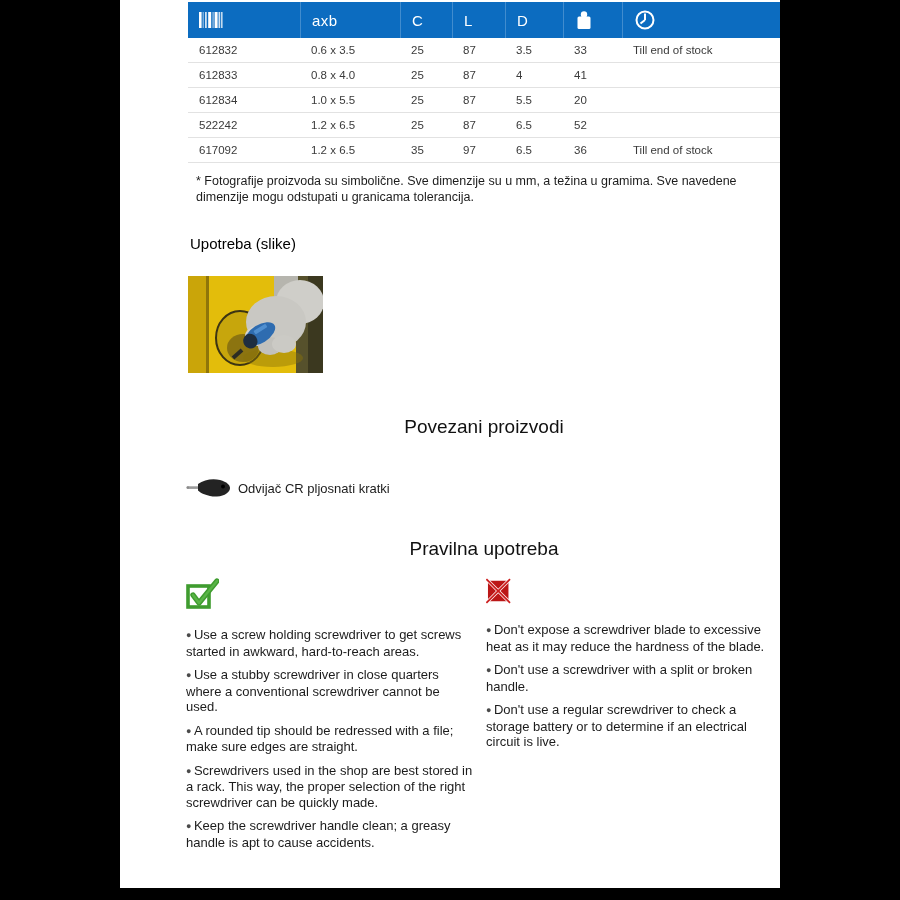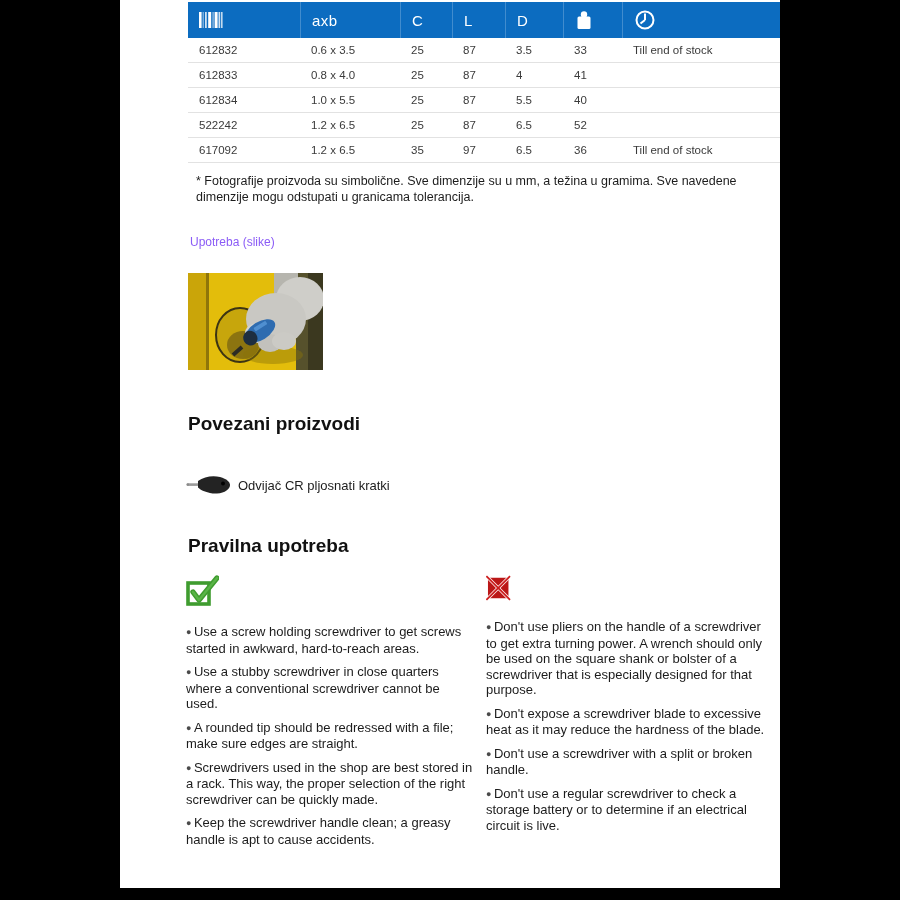--- a/index.html
+++ b/index.html
@@ -19,23 +19,23 @@
   .t-head {
     background:#0c6cc0; height:36px; color:#fff;
   }
   .t-head > div { padding-left:11px; height:36px; display:flex; align-items:center; border-left:1px solid rgba(255,255,255,0.22); }
   .t-head > div:first-child { border-left:none; }
   .t-head .hlabel { font-size:15px; font-weight:400; letter-spacing:0.5px; }
   .t-body-row { height:25px; border-bottom:1px solid #e2e2e2; font-size:11.5px; color:#3a3a3a; }
   .t-body-row > div { padding-left:11px; }
   
   .disclaimer { margin:10px 0 0 40px; width:580px; font-size:12.5px; line-height:16px; color:#1c1c1c; }
-  .sub-heading { margin:30px 0 0 34px; font-size:12px; color:#8b5cf6; font-weight:400; }
+  .sub-heading { margin:30px 0 0 34px; font-size:15px; color:#000000; font-weight:400; }
   .usage-photo { margin:24px 0 0 32px; width:135px; height:97px; display:block; }
-  .section-heading { font-size:19px; font-weight:700; color:#111; margin-left:32px; }
+  .section-heading { font-size:19px; font-weight:400; color:#111; margin-left:32px;text-align:center; }
   .related-heading { margin-top:43px; }
   .related-list { margin:36px 0 0 28px; }
   .related-item { display:flex; align-items:center; margin-bottom:12px; cursor:pointer; }
   .related-item .thumb { width:50px; height:28px; flex:0 0 auto; }
   .related-item .rlabel { font-size:13px; color:#1c1c1c; margin-left:4px; }
   .proper-heading { margin-top:36px; }
   .columns { display:grid; grid-template-columns:295px 297px; column-gap:5px; margin:18px 0 0 30px; }
   .col-icon { width:33px; height:31px; margin-bottom:14px; }
   .tips { list-style:none; }
   .tips li { font-size:13px; line-height:15.5px; color:#1c1c1c; margin-bottom:8px; padding-right:8px; }
@@ -96,21 +96,21 @@
       <div>4</div>
       <div>41</div>
       <div></div>
     </div>
     <div class="t-row t-body-row">
       <div>612834</div>
       <div>1.0 x 5.5</div>
       <div>25</div>
       <div>87</div>
       <div>5.5</div>
-      <div>40</div>
+      <div>20</div>
       <div></div>
     </div>
     <div class="t-row t-body-row">
       <div>522242</div>
       <div>1.2 x 6.5</div>
       <div>25</div>
       <div>87</div>
       <div>6.5</div>
       <div>52</div>
       <div></div>
@@ -187,21 +187,20 @@
     </div>
     <div>
       <svg class="col-icon" viewBox="0 0 33 31" style="width:26px;height:26px;">
         <rect x="2.5" y="2.5" width="26" height="26" fill="#bb1717"></rect>
         <line x1="0.5" y1="0.5" x2="30.5" y2="30.5" stroke="#fff" stroke-width="4"></line>
         <line x1="30.5" y1="0.5" x2="0.5" y2="30.5" stroke="#fff" stroke-width="4"></line>
         <line x1="0.5" y1="0.5" x2="30.5" y2="30.5" stroke="#cc1d1d" stroke-width="2.2"></line>
         <line x1="30.5" y1="0.5" x2="0.5" y2="30.5" stroke="#cc1d1d" stroke-width="2.2"></line>
       </svg>
       <ul class="tips">
-        <li>Don't use pliers on the handle of a screwdriver to get extra turning power. A wrench should only be used on the square shank or bolster of a screwdriver that is especially designed for that purpose.</li>
         <li>Don't expose a screwdriver blade to excessive heat as it may reduce the hardness of the blade.</li>
         <li>Don't use a screwdriver with a split or broken handle.</li>
         <li>Don't use a regular screwdriver to check a storage battery or to determine if an electrical circuit is live.</li>
       </ul>
     </div>
   </div>
 
 </div>
 
 </body></html>

